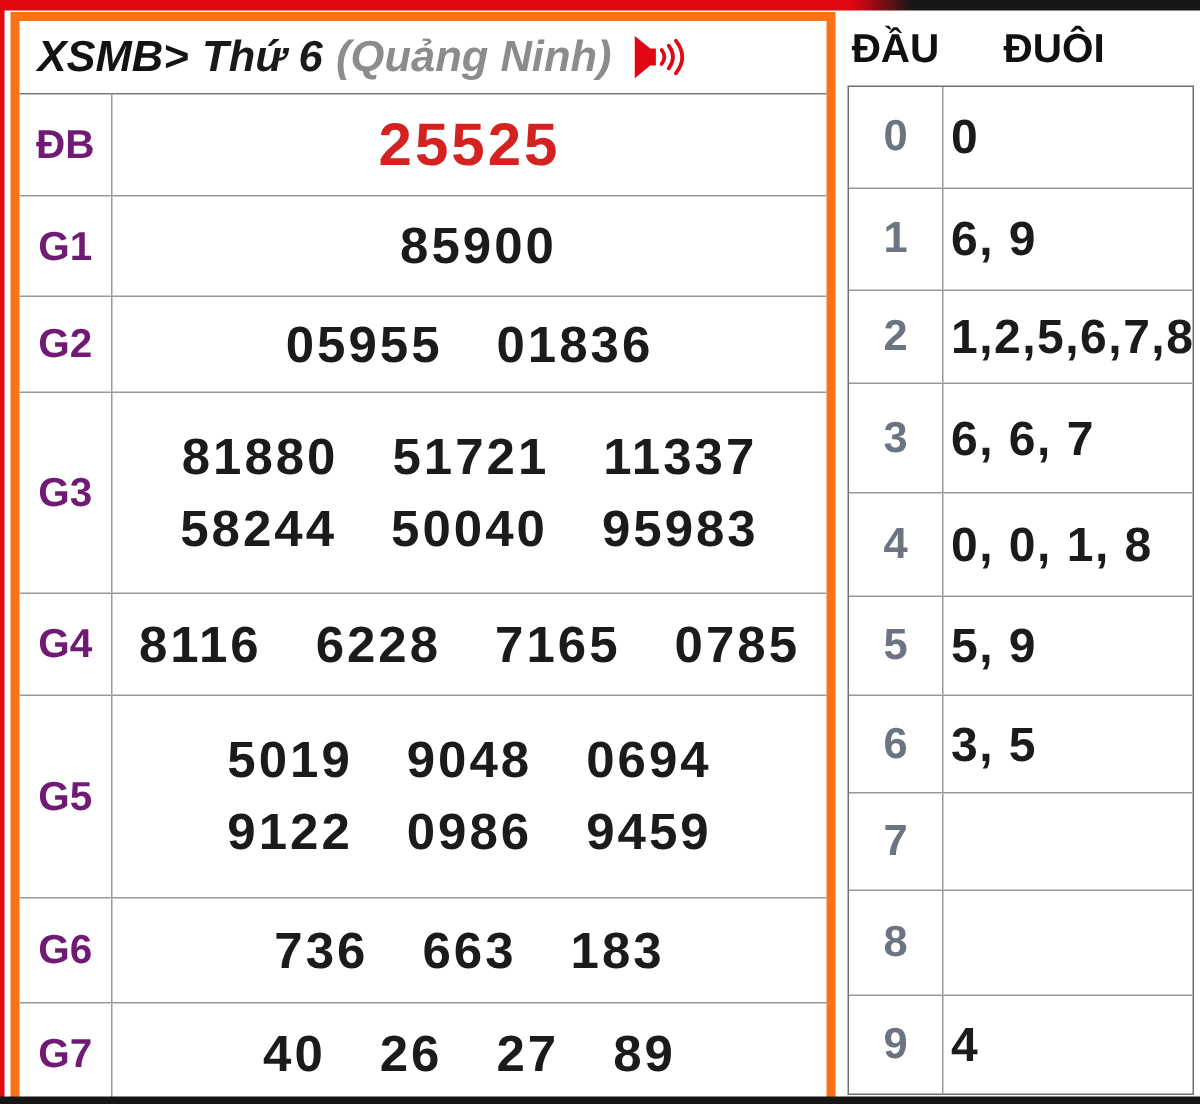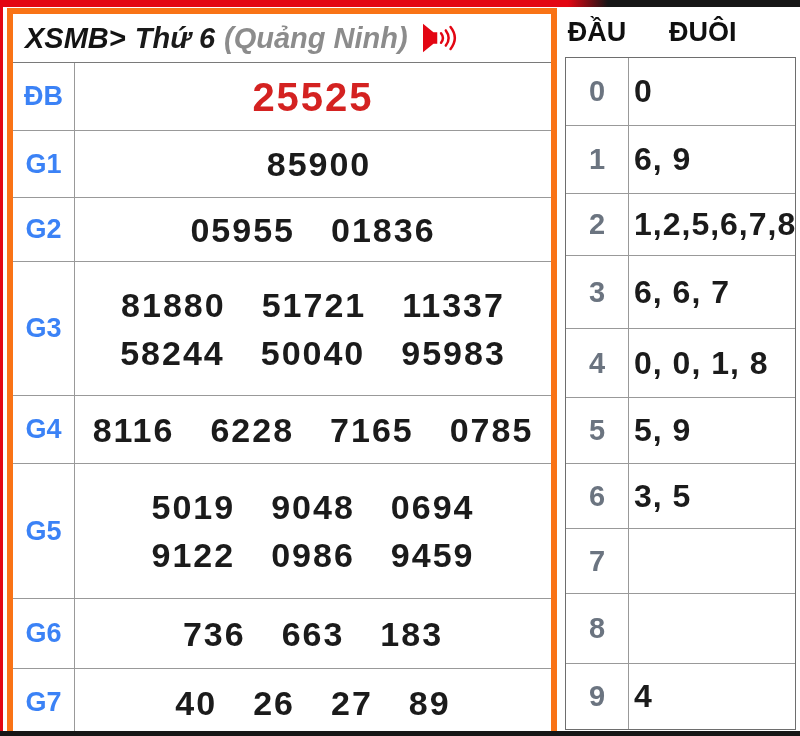--- a/index.html
+++ b/index.html
@@ -21,21 +21,21 @@
     font-style:italic;font-weight:bold;font-size:29px;white-space:nowrap;}
   .t-main{color:#131313;}
   .t-day{color:#1a1a1a;}
   .t-region{color:#8c8c8c;}
   .speaker{width:38px;height:32px;margin-left:6px;display:inline-flex;cursor:pointer;}
 
   .prize-row{display:flex;border-bottom:1px solid #999;box-sizing:border-box;}
   .prize-row.last{border-bottom:none;}
   .prize-label-cell{flex:0 0 62px;border-right:1px solid #999;display:flex;
     align-items:center;justify-content:center;font-weight:bold;font-size:27px;
-    color:#3b82f6;box-sizing:border-box;}
+    color:#701a75;box-sizing:border-box;}
   .prize-lines{flex:1;display:flex;flex-direction:column;justify-content:center;gap:14px;}
   .num-line{display:flex;justify-content:center;gap:36px;}
   .num{font-weight:bold;font-size:34px;color:#1b1b1b;letter-spacing:2px;line-height:1;}
   .num.special{color:#d42221;font-size:40px;}
 
   
   .ht-header{position:absolute;left:565px;top:8px;width:230px;height:49px;
     display:flex;align-items:center;font-weight:bold;font-size:27px;color:#101010;}
   .ht-header .h-head{width:64px;text-align:center;}
   .ht-header .h-tail{margin-left:40px;}

